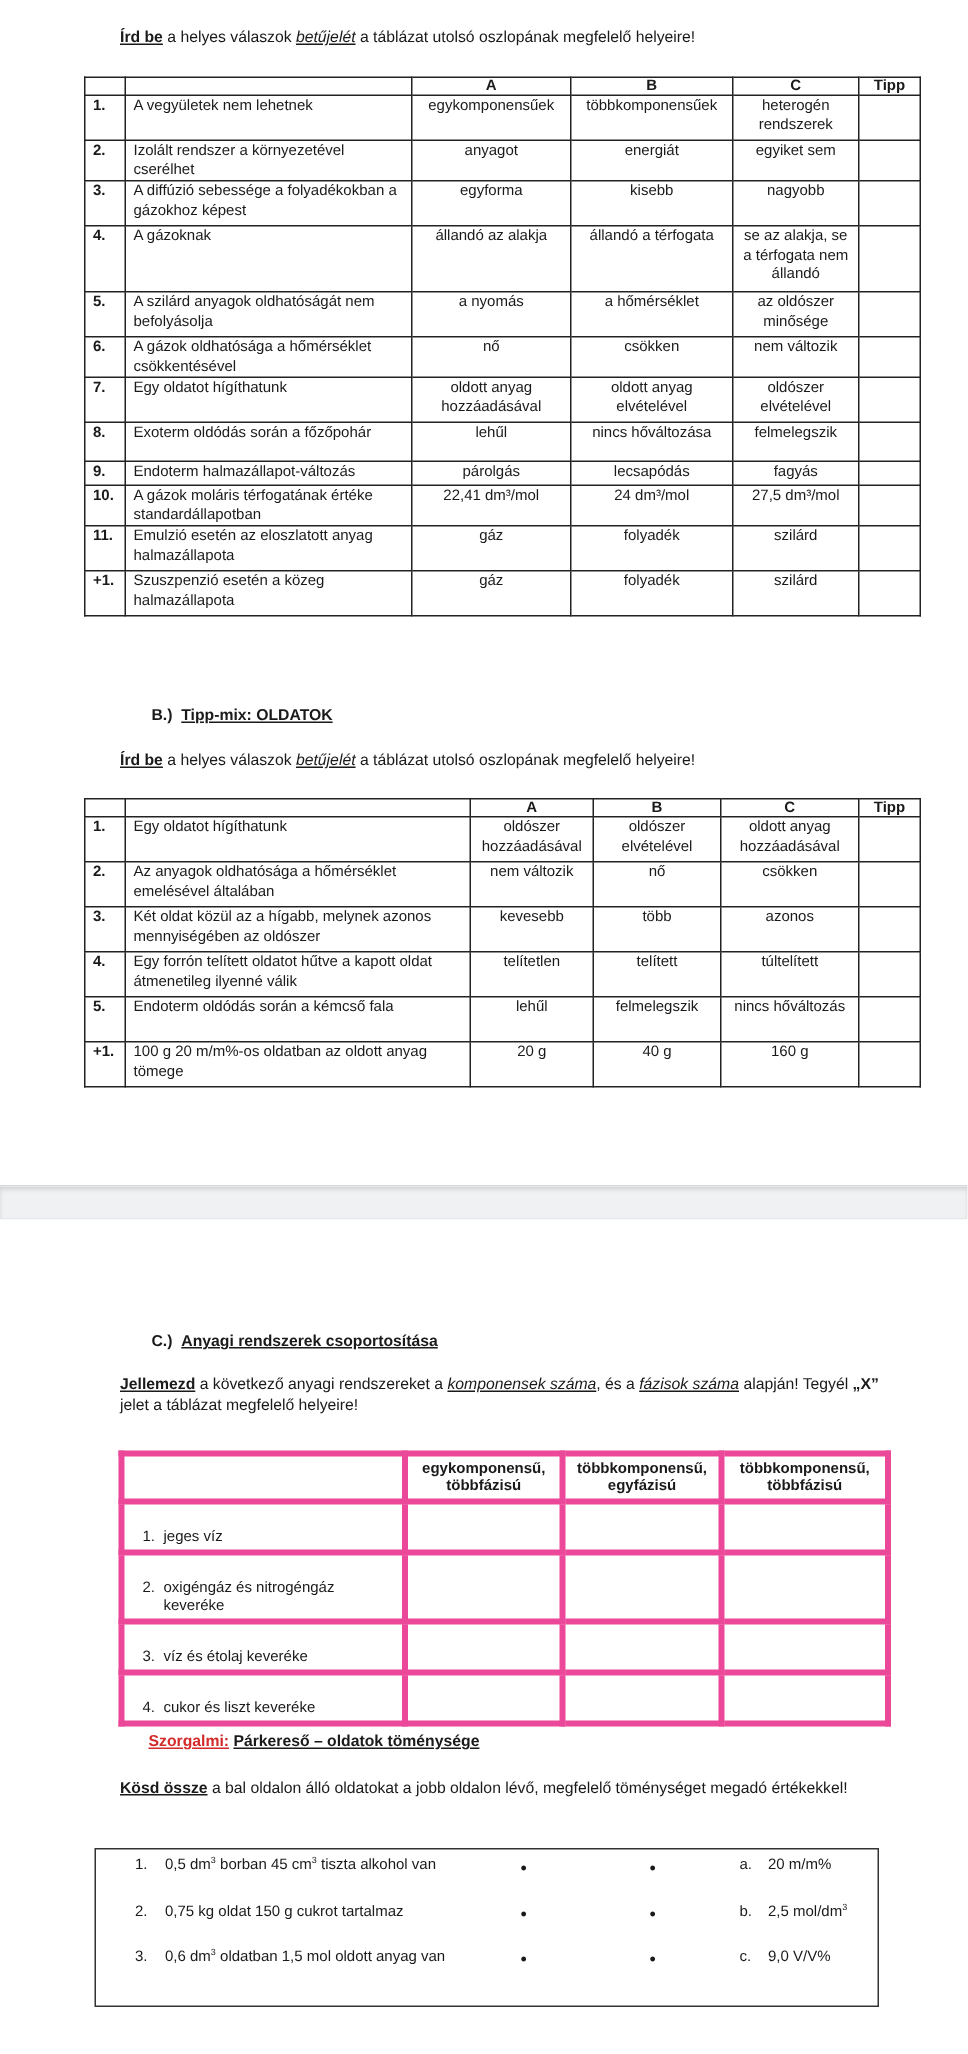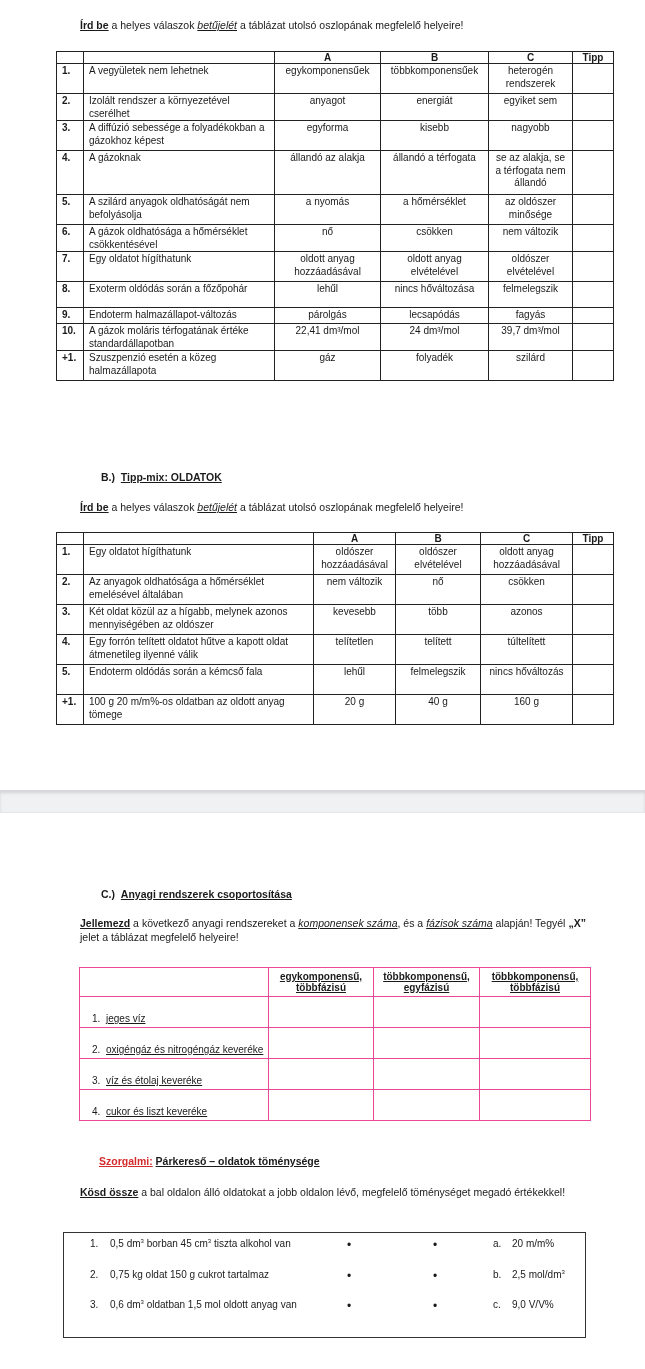--- a/index.html
+++ b/index.html
@@ -25,21 +25,21 @@
 
   table.quiz { position: absolute; border-collapse: collapse; font-size: 10px; line-height: 12.5px; table-layout: fixed; }
   table.quiz td, table.quiz th { border: 1px solid #222; padding: 1px 3px 0 3px; vertical-align: top; }
   table.quiz th { font-weight: bold; text-align: center; height: 10px; padding-top: 0; font-size: 10px; line-height: 11px; }
   table.quiz td.num { font-weight: bold; text-align: left; padding-left: 5px; }
   table.quiz td.q { text-align: left; padding-left: 5px; }
   table.quiz td.opt { text-align: center; }
   table.quiz { border: 1.5px solid #222; }
 
   table.grid3 { position: absolute; border-collapse: collapse; font-size: 10px; line-height: 12px; table-layout: fixed; border: 1.5px solid #222; }
-  table.grid3 td, table.grid3 th { border: 1px solid #ec4899; vertical-align: top; padding: 2px 4px; text-decoration: underline; }
+  table.grid3 td, table.grid3 th { border: 4px solid #ec4899; vertical-align: top; padding: 2px 4px; }
   table.grid3 th { font-weight: bold; text-align: center; font-size: 10px; line-height: 11px; padding: 3px 2px; }
   table.grid3 td.item { padding-left: 26px; text-indent: -14px; padding-top: 16px; }
   table.grid3 td.item .n { display: inline-block; width: 14px; text-indent: 0; }
 
   .match-box { position: absolute; left: 63px; top: 1232px; width: 523px; height: 106px; border: 1.5px solid #333; box-sizing: border-box; font-size: 10px; }
   .match-row { position: absolute; left: 0; width: 100%; }
   .match-row .ln { position: absolute; left: 26px; }
   .match-row .lt { position: absolute; left: 46px; width: 210px; line-height: 12px; }
   .match-row .dot { position: absolute; font-size: 12px; line-height: 10px; }
   .match-row .rl { position: absolute; left: 429px; }
@@ -145,21 +145,29 @@
           <td class="opt">párolgás</td>
           <td class="opt">lecsapódás</td>
           <td class="opt">fagyás</td>
           <td class="opt"></td>
         </tr>
         <tr style="height: 26px;">
           <td class="num">10.</td>
           <td class="q">A gázok moláris térfogatának értéke standardállapotban</td>
           <td class="opt">22,41 dm³/mol</td>
           <td class="opt">24 dm³/mol</td>
-          <td class="opt">39,7 dm³/mol</td>
+          <td class="opt">27,5 dm³/mol</td>
+          <td class="opt"></td>
+        </tr>
+        <tr style="height: 30px;">
+          <td class="num">11.</td>
+          <td class="q">Emulzió esetén az eloszlatott anyag halmazállapota</td>
+          <td class="opt">gáz</td>
+          <td class="opt">folyadék</td>
+          <td class="opt">szilárd</td>
           <td class="opt"></td>
         </tr>
         <tr style="height: 30px;">
           <td class="num">+1.</td>
           <td class="q">Szuszpenzió esetén a közeg halmazállapota</td>
           <td class="opt">gáz</td>
           <td class="opt">folyadék</td>
           <td class="opt">szilárd</td>
           <td class="opt"></td>
         </tr>

